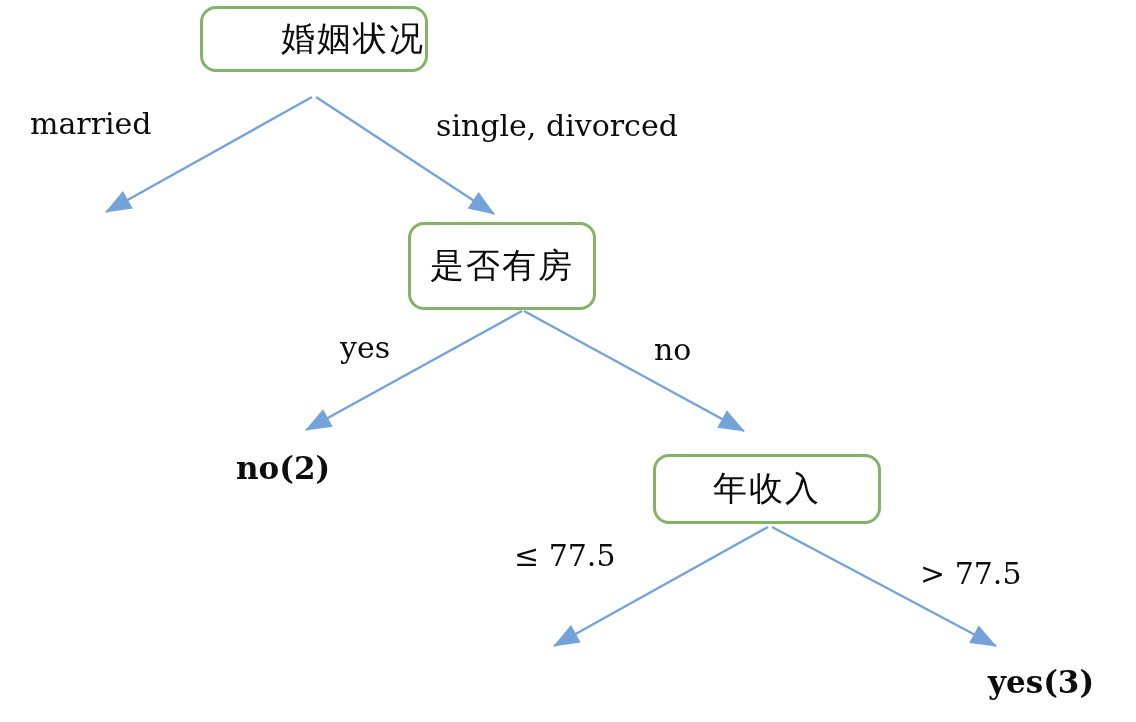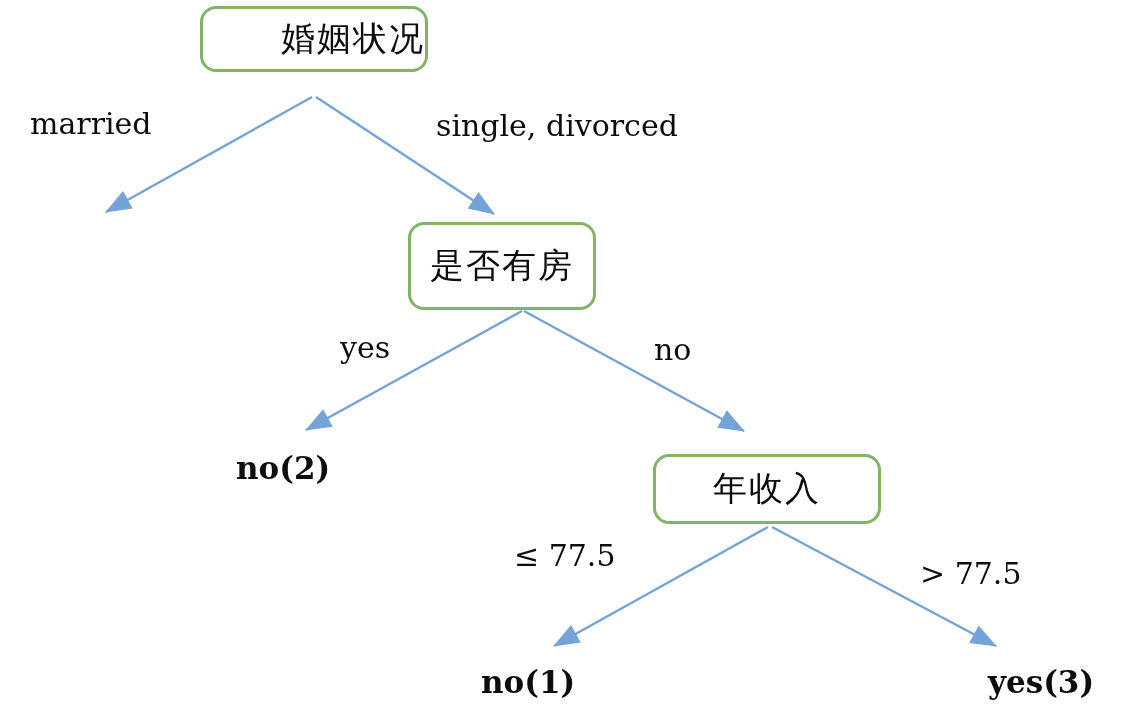--- a/index.html
+++ b/index.html
@@ -97,17 +97,16 @@
 
   <div class="edge-label" style="left:654px; top:332px;">no</div>
 
   <div class="edge-label" style="left:514px; top:538px;">≤ 77.5</div>
 
   <div class="edge-label" style="left:920px; top:538px;margin-top:18px;">&gt; 77.5</div>
 
 
   <div class="leaf" style="left:236px; top:450px;">no(2)</div>
 
-  <div class="leaf" style="left:481px; top:664px;">no(1)</div>
 
   <div class="leaf" style="left:988px; top:664px;">yes(3)</div>
 
 </div>
 
 </body></html>

